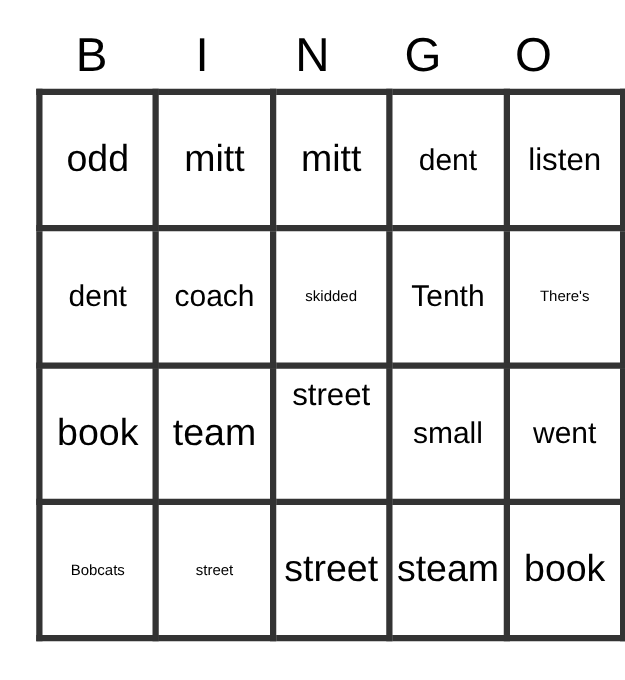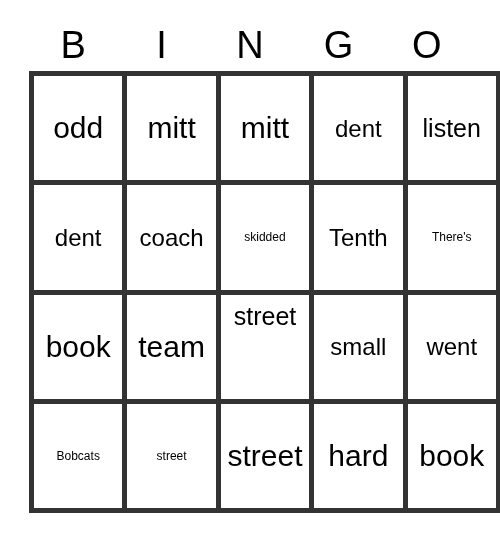--- a/index.html
+++ b/index.html
@@ -158,21 +158,21 @@
         <td class="cell va-middle" style="border-color: rgb(51, 51, 51);">
             <span class="cell-text fs-xs">Bobcats</span>
           </td>
         <td class="cell va-middle" style="border-color: rgb(51, 51, 51);">
             <span class="cell-text fs-xs">street</span>
           </td>
         <td class="cell va-middle" style="border-color: rgb(51, 51, 51);">
             <span class="cell-text fs-xl">street</span>
           </td>
         <td class="cell va-middle" style="border-color: rgb(51, 51, 51);">
-            <span class="cell-text fs-xl">hard</span>
+            <span class="cell-text fs-xl">steam</span>
           </td>
         <td class="cell va-middle" style="border-color: rgb(51, 51, 51);">
             <span class="cell-text fs-xl">book</span>
           </td>
       </tr>
     </tbody>
   </table>
 
 </div>
 

